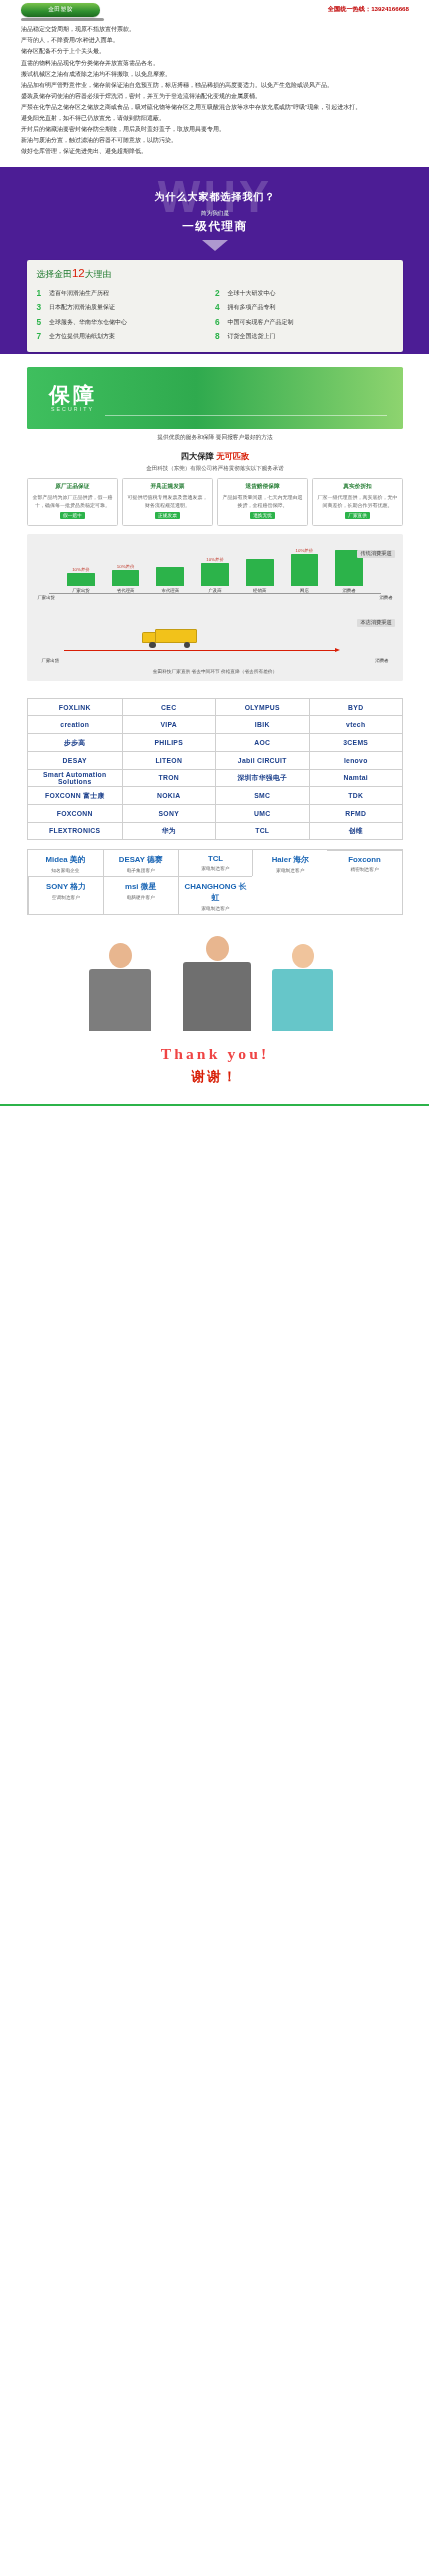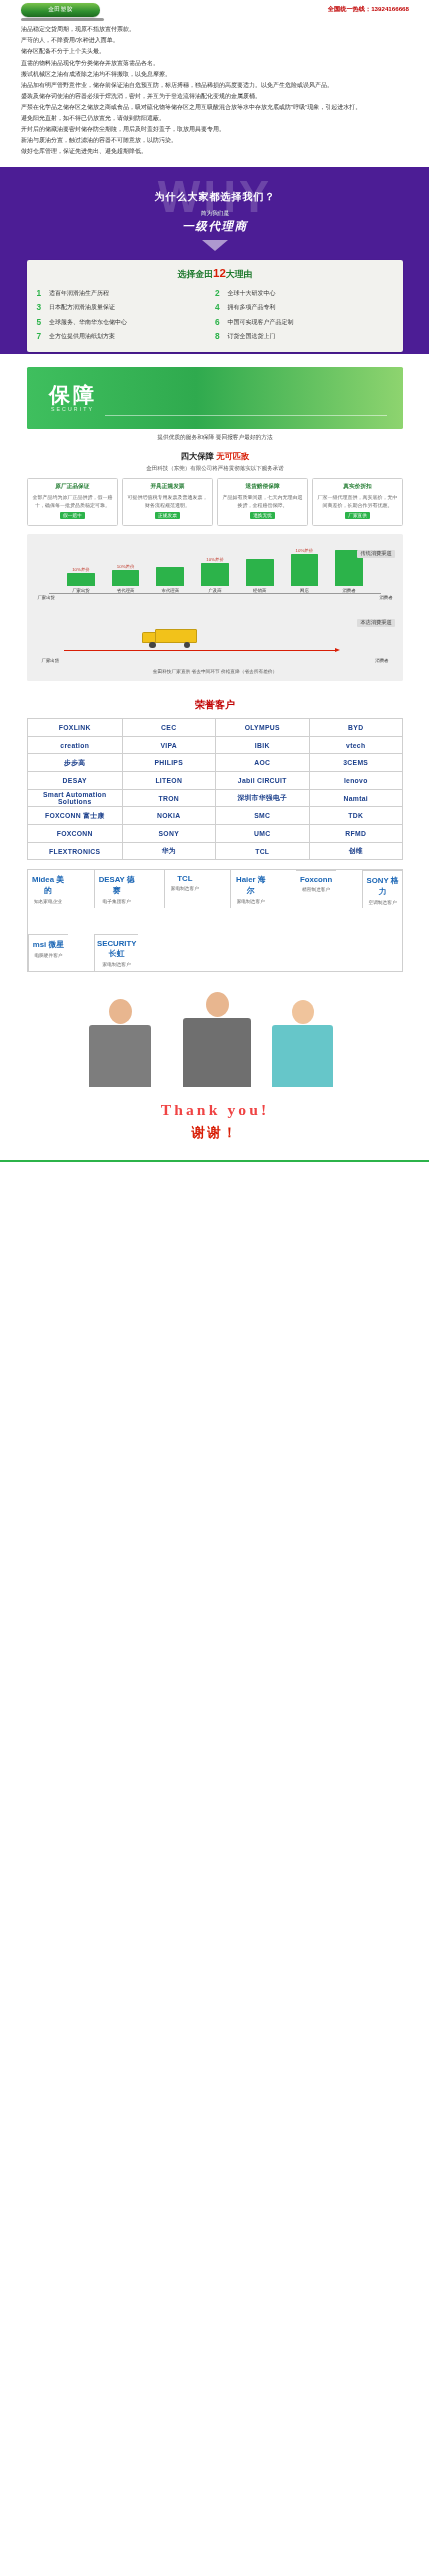--- a/index.html
+++ b/index.html
@@ -57,37 +57,37 @@
     position: relative; text-align:center; color:#fff;
     font-size: 10px; font-weight: bold; letter-spacing: 1px;
     margin-top: 12px;
   }
   .why-sub {
     position:relative; text-align:center; color:#eaffea;
     font-size: 5.7px; margin-top: 6.2px;
   }
   .why-agent {
     position:relative; text-align:center; color:#ffffff;
-    font-size: 11.5px; font-weight:bold; letter-spacing: 1.6px; margin-top: 1px; font-style: italic;
+    font-size: 11.5px; font-weight:bold; letter-spacing: 1.6px; margin-top: 1px;
   }
   .chev {
     position:relative; margin: 5.2px auto 0 auto; width: 0; height:0;
     border-left: 13.5px solid transparent; border-right: 13.5px solid transparent;
     border-top: 11.5px solid rgba(255,255,255,0.55);
   }
   .reasons-box {
     position: relative;
     margin: 9.4px 27px 0 27px;
     background: #f2f2ee;
     border-radius: 2.1px;
     padding: 7.3px 9.4px 8.3px 9.4px;
     box-shadow: 0 1px 2.1px rgba(0,0,0,.15);
   }
   .reasons-head {
-    text-align:center; color:#1f7a2e; font-size: 8.9px; font-weight:bold;
+    text-align:left; color:#1f7a2e; font-size: 8.9px; font-weight:normal;
     margin-bottom: 5.2px;
   }
   .reasons-head .big { color:#d81e06; font-size: 11.5px; }
   .reasons-grid { display:flex; flex-wrap: wrap; }
   .reason {
     width: 50%; display:flex; align-items:flex-start;
     padding: 2.6px 3.1px 2.6px 0; font-size: 6px; color:#333;
   }
   .reason .n {
     color:#2cb34a; font-size: 8.3px; font-weight:bold; width: 12.5px;
@@ -182,21 +182,21 @@
   .logo-cell {
     border-top:0.5px solid #cfcfcf; border-left:0.5px solid #cfcfcf;
     height: 17.7px; display:flex; align-items:center; justify-content:center;
     font-size: 6.8px; font-weight:bold; color:#1b3f8b; background:#fff;
     letter-spacing: 0.3px; overflow:hidden; text-align:center;
   }
   .logo-cell:nth-child(4n+1) { border-left:0; }
 
   .brands {
     margin: 8.3px 27px 0 27px; border:0.5px solid #cfcfcf;
-    display:grid; grid-template-columns: repeat(6, 1fr); gap: 26px;
+    display:grid; grid-template-columns: repeat(5, 1fr);
   }
   .brand-cell {
     border-left:0.5px solid #cfcfcf; border-top:0.5px solid #cfcfcf;
     padding: 4.2px 2.1px 3.1px 2.1px; text-align:center;
   }
   .brand-cell:nth-child(4n+1){border-left:0;}
   .brand-cell:nth-child(-n+4){border-top:0;}
   .brand-name { font-size: 7.8px; font-weight:bold; color:#1b66b5; }
   .brand-caption { font-size: 4.7px; color:#666; margin-top:2.1px; }
 
@@ -398,21 +398,20 @@
         <div class="ends" style="position:absolute;bottom:3.1px;left:4.2px;right:4.2px;">
           <span>厂家出货</span>
           <span>消费者</span>
         </div>
       </div>
       <div class="note-small">金田科技厂家直供 省去中间环节 价格直降（省去所有差价）</div>
     </div>
   </div>
 
   <div class="clients">
-    <h3>荣誉客户</h3>
     <div class="logo-grid">
       <div class="logo-cell">FOXLiNK</div>
       <div class="logo-cell">CEC</div>
       <div class="logo-cell">OLYMPUS</div>
       <div class="logo-cell">BYD</div>
       <div class="logo-cell">creation</div>
       <div class="logo-cell">VIPA</div>
       <div class="logo-cell">IBIK</div>
       <div class="logo-cell">vtech</div>
       <div class="logo-cell">步步高</div>
@@ -464,21 +463,21 @@
       </div>
       <div class="brand-cell">
         <div class="brand-name">SONY 格力</div>
         <div class="brand-caption">空调制造客户</div>
       </div>
       <div class="brand-cell">
         <div class="brand-name">msi 微星</div>
         <div class="brand-caption">电脑硬件客户</div>
       </div>
       <div class="brand-cell">
-        <div class="brand-name">SECURITY 长虹</div>
+        <div class="brand-name">CHANGHONG 长虹</div>
         <div class="brand-caption">家电制造客户</div>
       </div>
     </div>
   </div>
 
 
   <div class="shake">
     <div class="p-fig" style="left:62px;">
       <div class="p-head" style="width:23px;height:25px;background:#e8b68f;"></div>
       <div class="p-torso" style="width:62px;height:62px;background:#7d7d7d;"></div>

